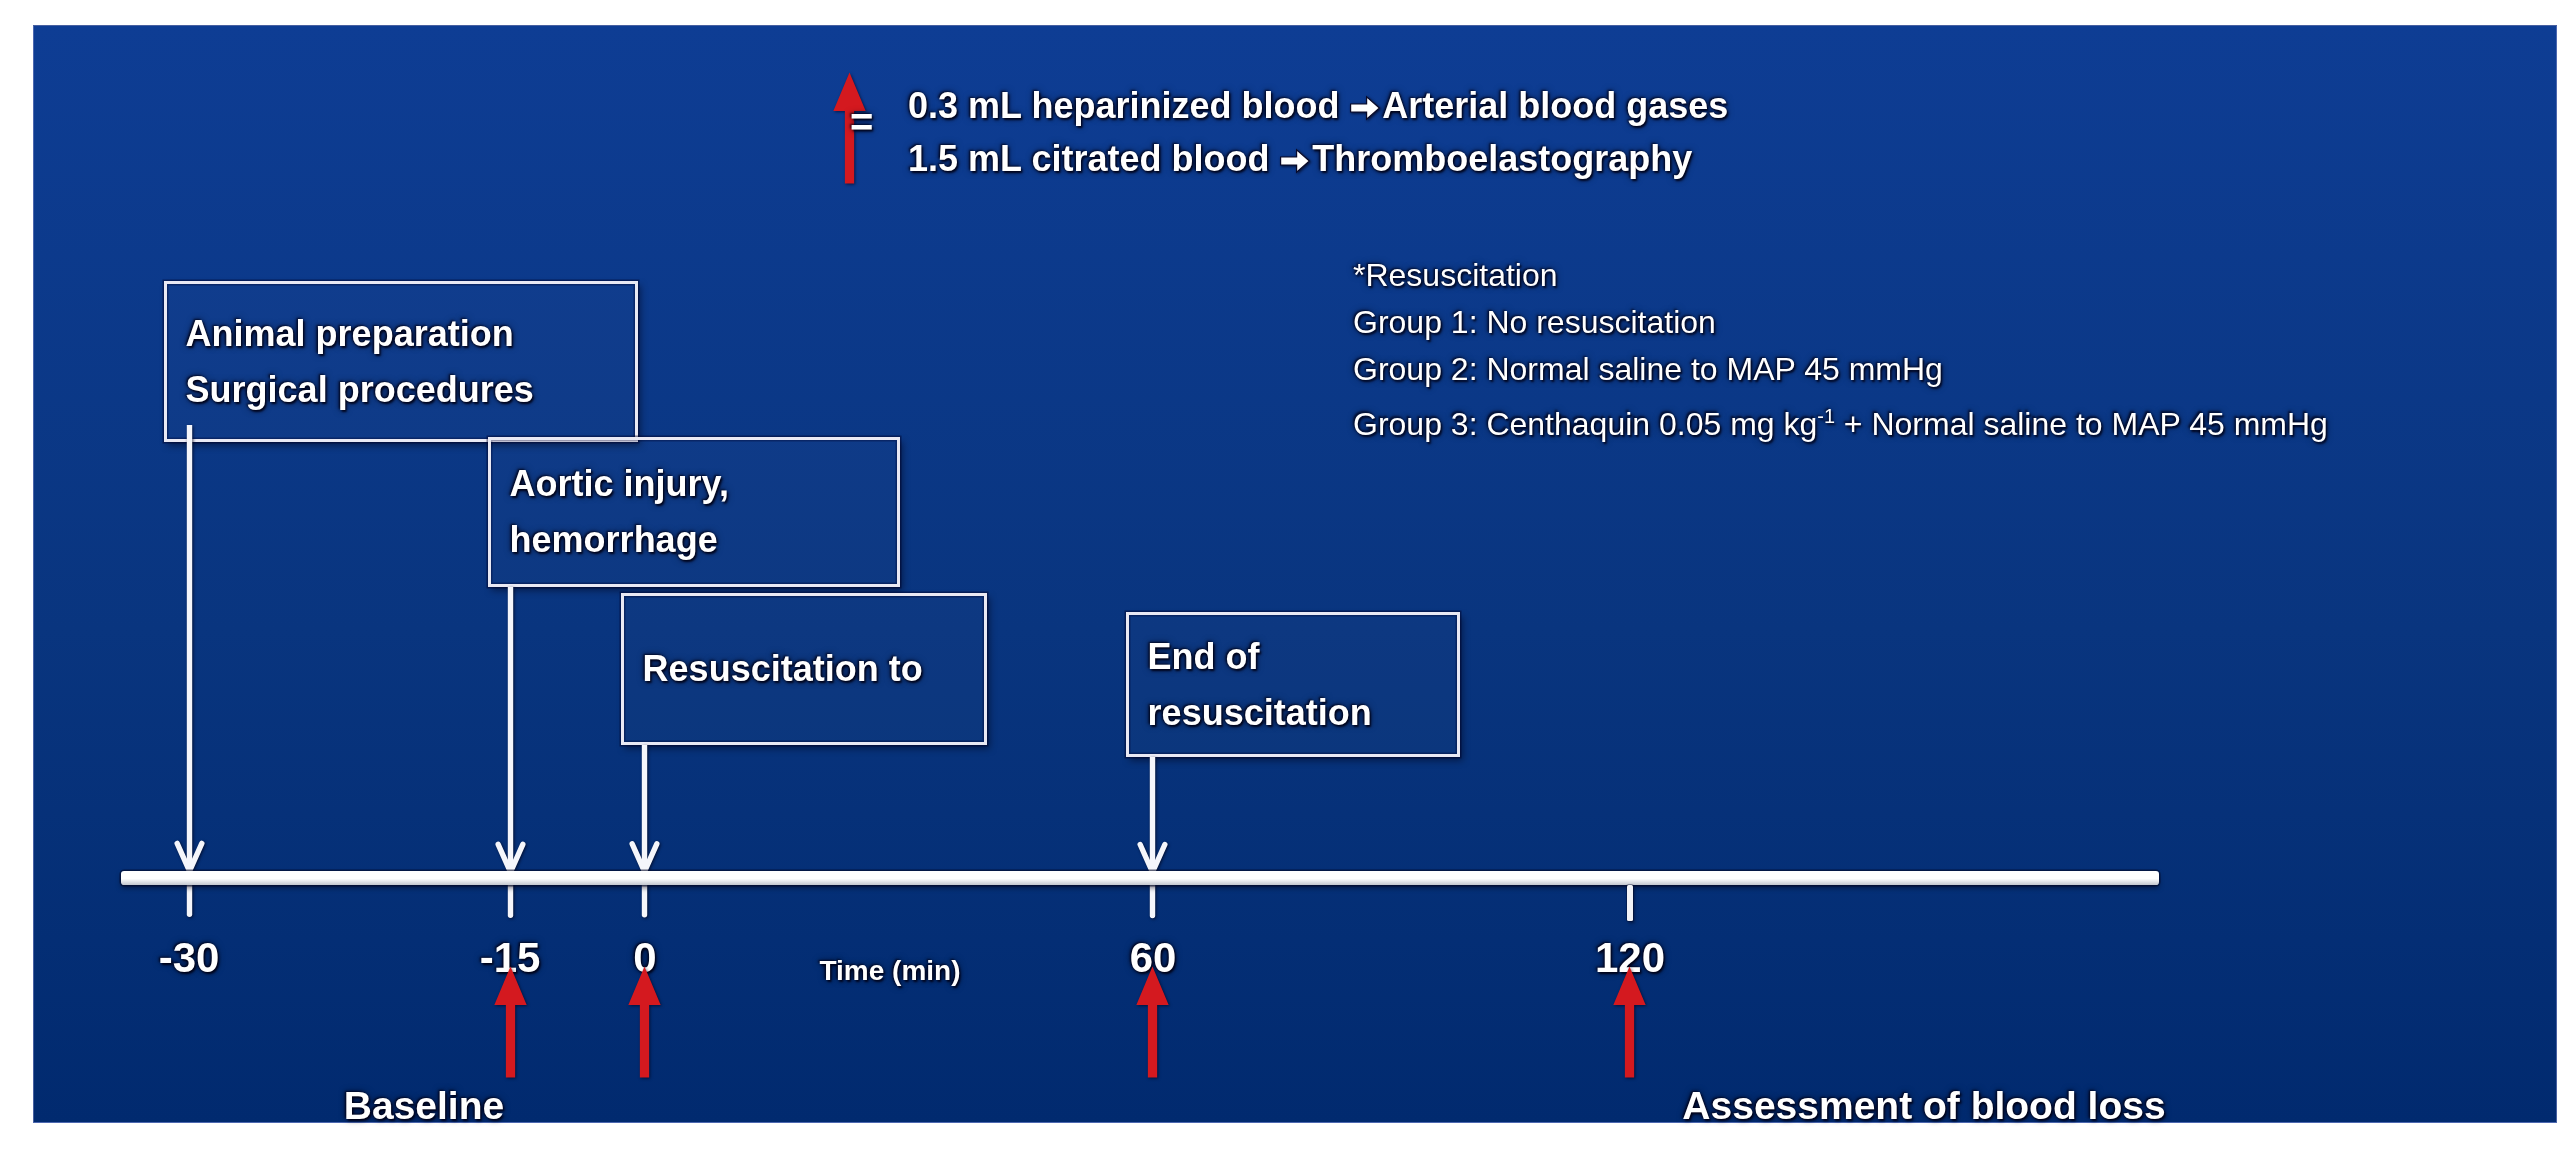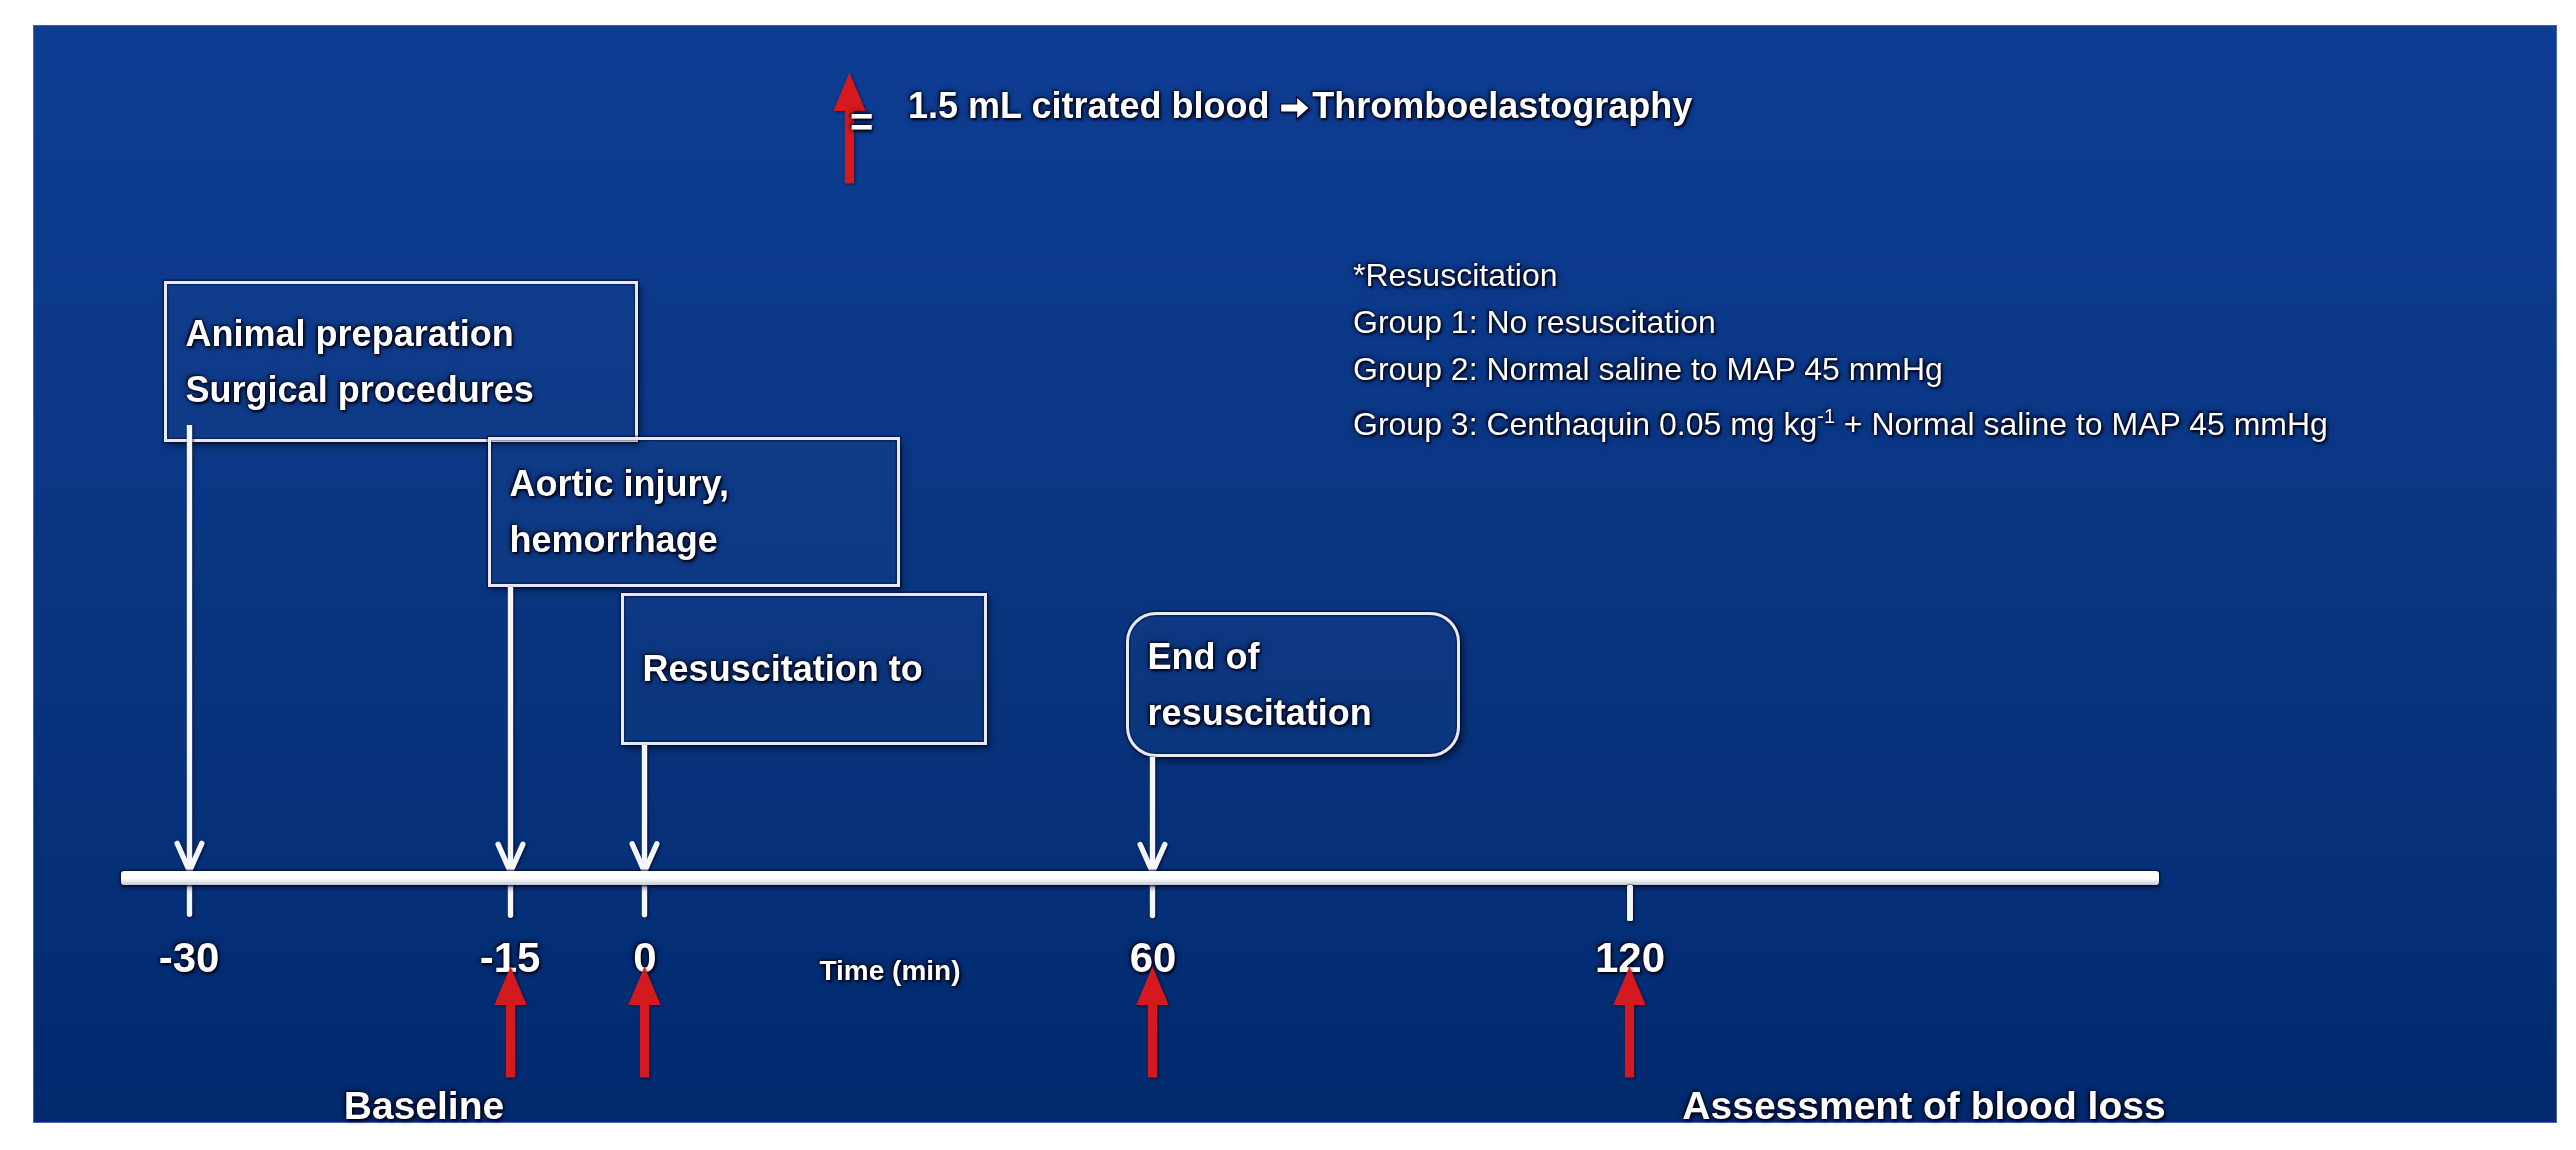--- a/index.html
+++ b/index.html
@@ -49,20 +49,25 @@
 
 <div id="stage">
   <div id="panel">
 
     <svg class="rupar" style="left:797px;top:45px;" width="37" height="114" viewBox="0 0 48 148">
       <polygon points="24,2 45,52 30,52 30,146 18,146 18,52 3,52" fill="#d4191f"></polygon>
     </svg>
     <div class="abs halo equals">=</div>
     <div class="abs halo legend-text">
       <div>
+        <span>0.3 mL heparinized blood</span><svg class="rarrow-icon" viewBox="0 0 40 34">
+            <path d="M2 12 H22 V3 L38 17 L22 31 V22 H2 Z" fill="#ffffff" stroke="#0a0a28" stroke-width="1.5"></path>
+          </svg><span>Arterial blood gases</span>
+      </div>
+      <div>
         <span>1.5 mL citrated blood</span><svg class="rarrow-icon" viewBox="0 0 40 34">
             <path d="M2 12 H22 V3 L38 17 L22 31 V22 H2 Z" fill="#ffffff" stroke="#0a0a28" stroke-width="1.5"></path>
           </svg><span>Thromboelastography</span>
       </div>
     </div>
 
     <div class="abs halo note">
       <div>*Resuscitation</div>
       <div>Group 1: No resuscitation</div>
       <div>Group 2: Normal saline to MAP 45 mmHg</div>
@@ -73,21 +78,21 @@
       <div>Animal preparation</div>
       <div>Surgical procedures</div>
     </div>
     <div class="abs halo ebox" style="left:454px;top:411px;width:412px;height:150px;">
       <div>Aortic injury,</div>
       <div>hemorrhage</div>
     </div>
     <div class="abs halo ebox" style="left:587px;top:567px;width:366px;height:152px;">
       <div>Resuscitation to</div>
     </div>
-    <div class="abs halo ebox" style="left:1092px;top:586px;width:334px;height:145px;border-radius:30px;">
+    <div class="abs halo ebox" style="left:1092px;top:586px;width:334px;height:145px;">
       <div>End of</div>
       <div>resuscitation</div>
     </div>
 
     <svg class="warrow" style="left:137px;top:399px;" width="37" height="496" viewBox="0 0 48 642">
       <path d="M24 0 V634" stroke="#f5f6fb" stroke-width="7" stroke-linecap="round" fill="none"></path>
       <path d="M8 542 L24 578 L40 542" stroke="#f5f6fb" stroke-width="7" stroke-linecap="round" stroke-linejoin="round" fill="none"></path>
     </svg>
     <svg class="warrow" style="left:458px;top:561px;" width="37" height="335" viewBox="0 0 48 433">
       <path d="M24 0 V425" stroke="#f5f6fb" stroke-width="7" stroke-linecap="round" fill="none"></path>

